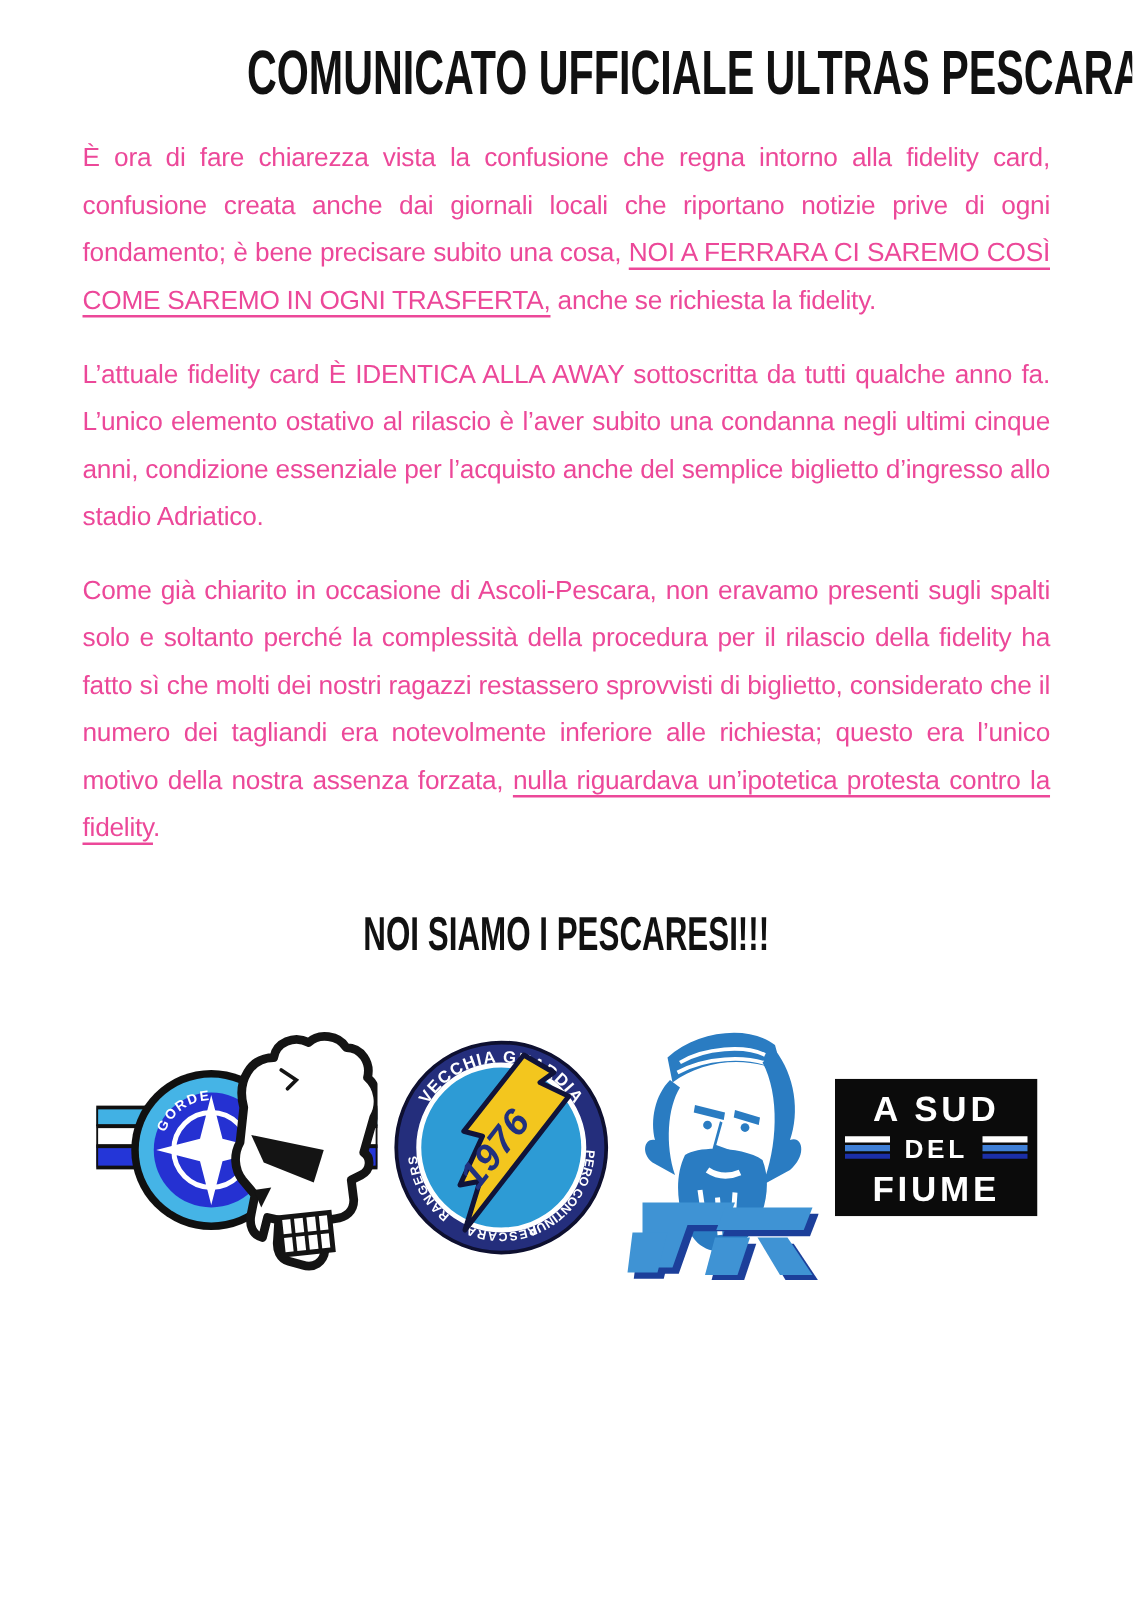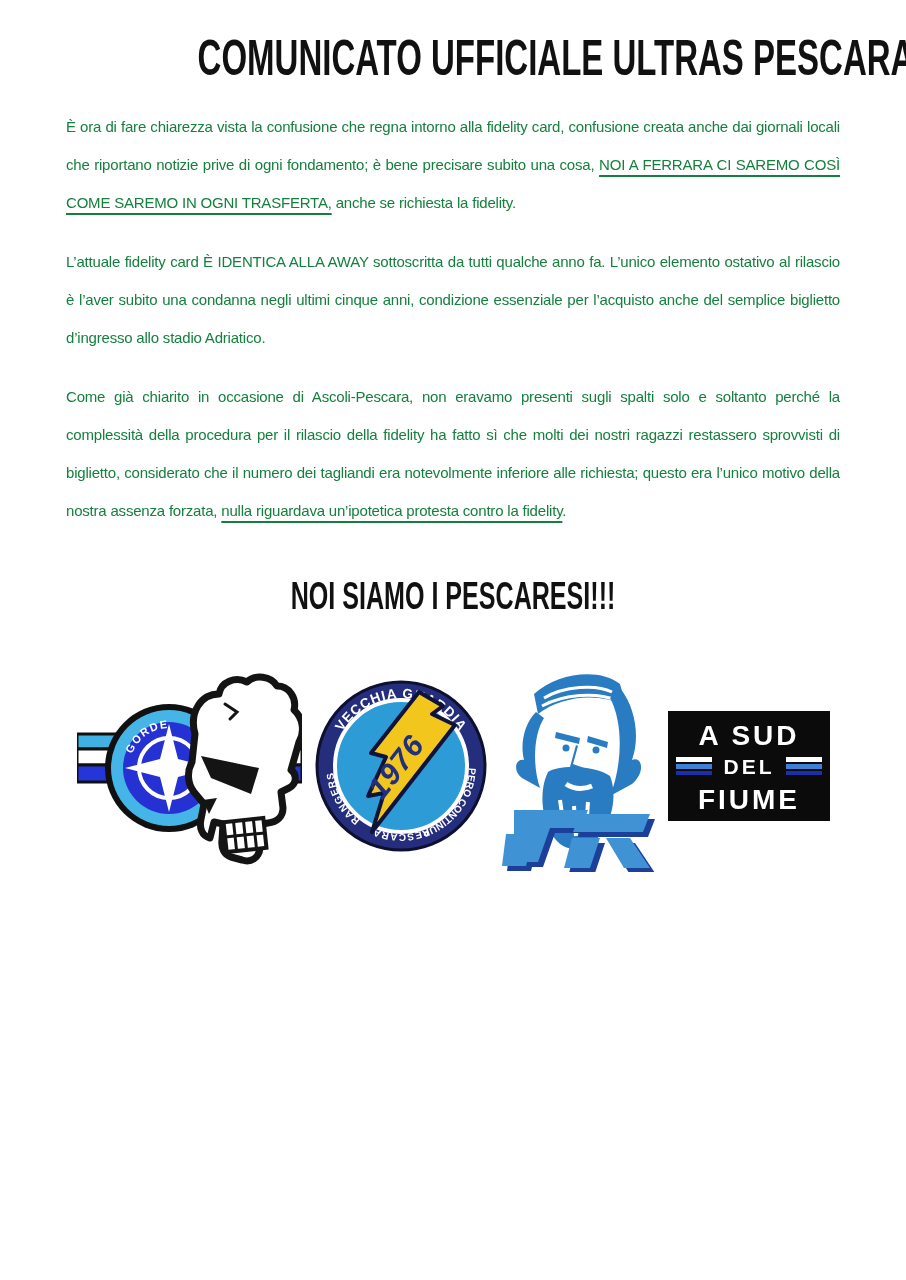--- a/index.html
+++ b/index.html
@@ -11,22 +11,22 @@
   }
   .title{
     margin:0;text-align:center;white-space:nowrap;
     font-weight:bold;font-size:50px;line-height:52px;color:#111;
     transform:scaleX(0.66);transform-origin:50% 50%;
     letter-spacing:0px;
   }
   .body-text{margin-top:24px;}
   .para{
     margin:0 0 21px 0;
-    font-size:15px;line-height:38px;letter-spacing:-0.2px;
-    text-align:justify;color:#15803d;
+    font-size:21px;line-height:38px;letter-spacing:-0.2px;
+    text-align:justify;color:#ec4899;
   }
   .u{
     text-decoration:underline;
     text-decoration-thickness:1.5px;
     text-underline-offset:5px;
   }
   .slogan{
     margin-top:46px;text-align:center;white-space:nowrap;
     font-weight:bold;font-size:38px;line-height:40px;color:#111;
     transform:scaleX(0.66);transform-origin:50% 50%;

